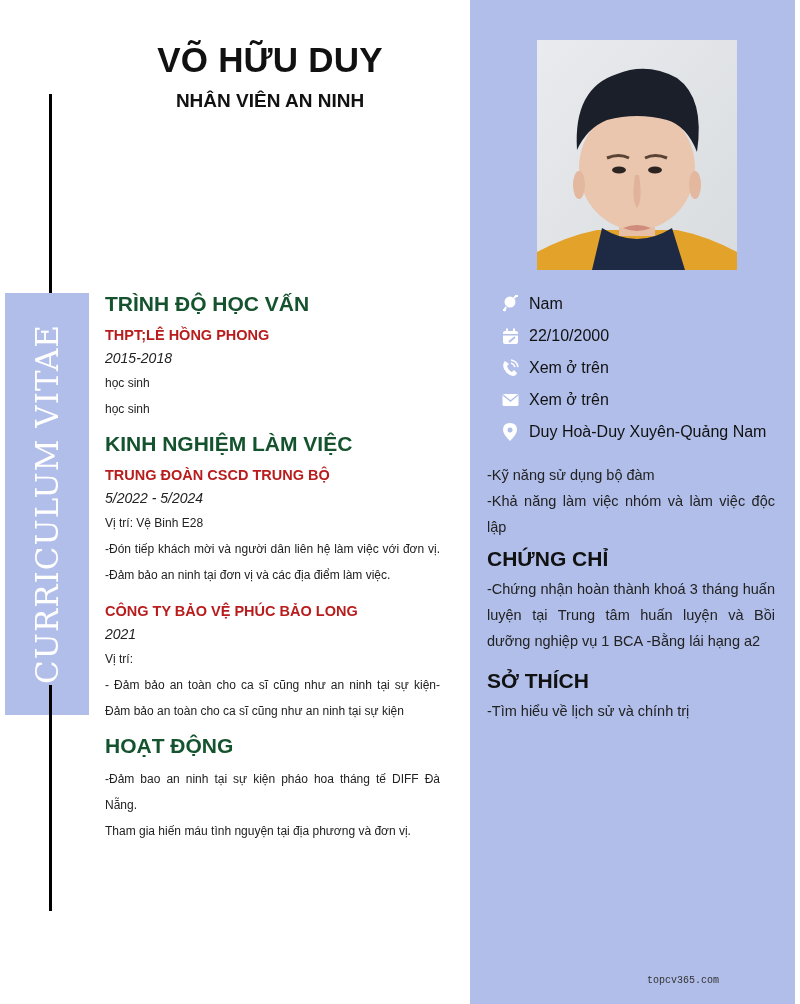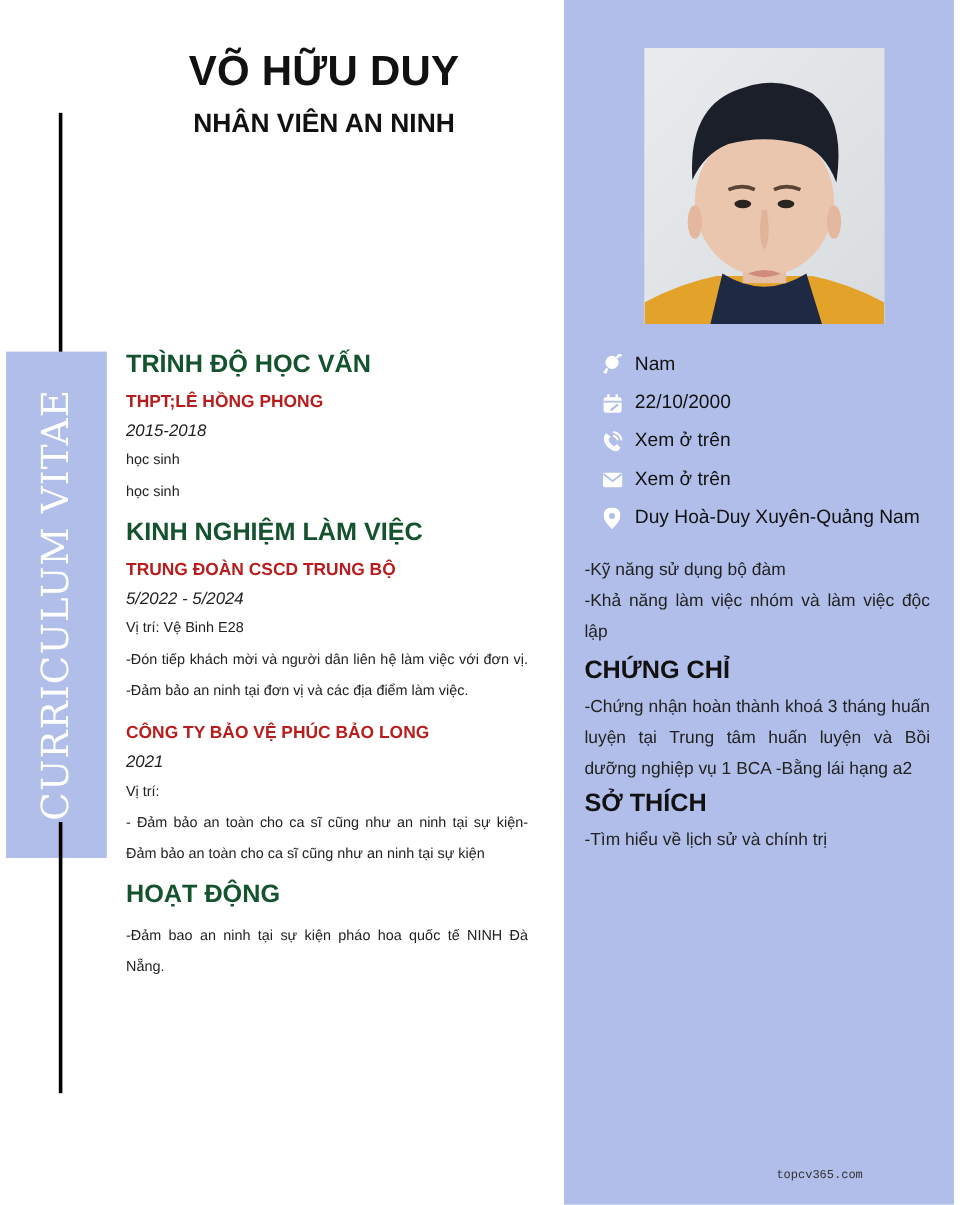--- a/index.html
+++ b/index.html
@@ -2,21 +2,21 @@
 <html><head>
 <meta charset="utf-8">
 <style>
   * { box-sizing: border-box; margin: 0; padding: 0; }
   html, body { width: 800px; height: 1004px; background: #ffffff; overflow: hidden; }
   body { position: relative; font-family: "Liberation Sans", "DejaVu Sans", sans-serif; color: #111; }
 
   .sidebar { position: absolute; left: 470px; top: 0; width: 325px; height: 1004px; background: #b0bee9; }
 
   .name { position: absolute; left: 100px; width: 340px; top: 40px; text-align: center; font-size: 35px; font-weight: bold; letter-spacing: 0.2px; color: #111; }
-  .job { position: absolute; left: 100px; width: 340px; top: 90px; text-align: center; font-size: 22px; font-weight: bold; color: #111; }
+  .job { position: absolute; left: 100px; width: 340px; top: 90px; text-align: center; font-size: 19px; font-weight: bold; color: #111; }
 
   .vline { position: absolute; left: 49px; width: 3px; background: #000; }
   .vline.top { top: 94px; height: 200px; }
   .vline.bottom { top: 685px; height: 226px; }
 
   .cv-band { position: absolute; left: 5px; top: 293px; width: 84px; height: 422px; background: #b0bee9; }
   .cv-text { position: absolute; left: 5px; top: 293px; width: 84px; height: 422px; display: flex; align-items: center; justify-content: center; }
   .cv-text span { display: block; transform: rotate(-90deg); white-space: nowrap; font-family: "DejaVu Serif", "Liberation Serif", serif; font-size: 31px; color: #ffffff; letter-spacing: 1px; }
 
   .main { position: absolute; left: 105px; top: 290px; width: 335px; }
@@ -77,21 +77,22 @@
       <div class="org">CÔNG TY BẢO VỆ PHÚC BẢO LONG</div>
       <div class="period">2021</div>
       <div class="line">Vị trí:</div>
       <div class="line">- Đảm bảo an toàn cho ca sĩ cũng như an ninh tại sự kiện- Đảm bảo an toàn cho ca sĩ cũng như an ninh tại sự kiện</div>
     </div>
   </section>
   <div class="gap" style="height:8px"></div>
 
   <section>
     <div class="sec-title">HOẠT ĐỘNG</div>
-    <div class="line">-Đảm bao an ninh tại sự kiện pháo hoa quốc tế NINH Đà Nẵng.</div>
+    <div class="line">-Đảm bao an ninh tại sự kiện pháo hoa tháng tế DIFF Đà Nẵng.</div>
+    <div class="line">Tham gia hiến máu tình nguyện tại địa phương và đơn vị.</div>
   </section>
 </div>
 
 <div class="photo">
   <svg width="200" height="230" viewBox="0 0 200 230">
     <defs>
       <linearGradient id="bg" x1="0" y1="0" x2="1" y2="1">
         <stop offset="0" stop-color="#e9ebee"></stop>
         <stop offset="1" stop-color="#d9dcdf"></stop>
       </linearGradient>
@@ -168,19 +169,19 @@
 
 <div class="right">
   <section>
     <div class="r-line">-Kỹ năng sử dụng bộ đàm</div>
     <div class="r-line">-Khả năng làm việc nhóm và làm việc độc lập</div>
   </section>
   <section style="margin-top:4px">
     <div class="r-title">CHỨNG CHỈ</div>
     <div class="r-line">-Chứng nhận hoàn thành khoá 3 tháng huấn luyện tại Trung tâm huấn luyện và Bồi dưỡng nghiệp vụ 1 BCA -Bằng lái hạng a2</div>
   </section>
-  <section style="margin-top:1px">
+  <section style="margin-top:12px">
     <div class="r-title">SỞ THÍCH</div>
     <div class="r-line">-Tìm hiểu về lịch sử và chính trị</div>
   </section>
 </div>
 
 <div class="footer">topcv365.com</div>
 
 </body></html>

